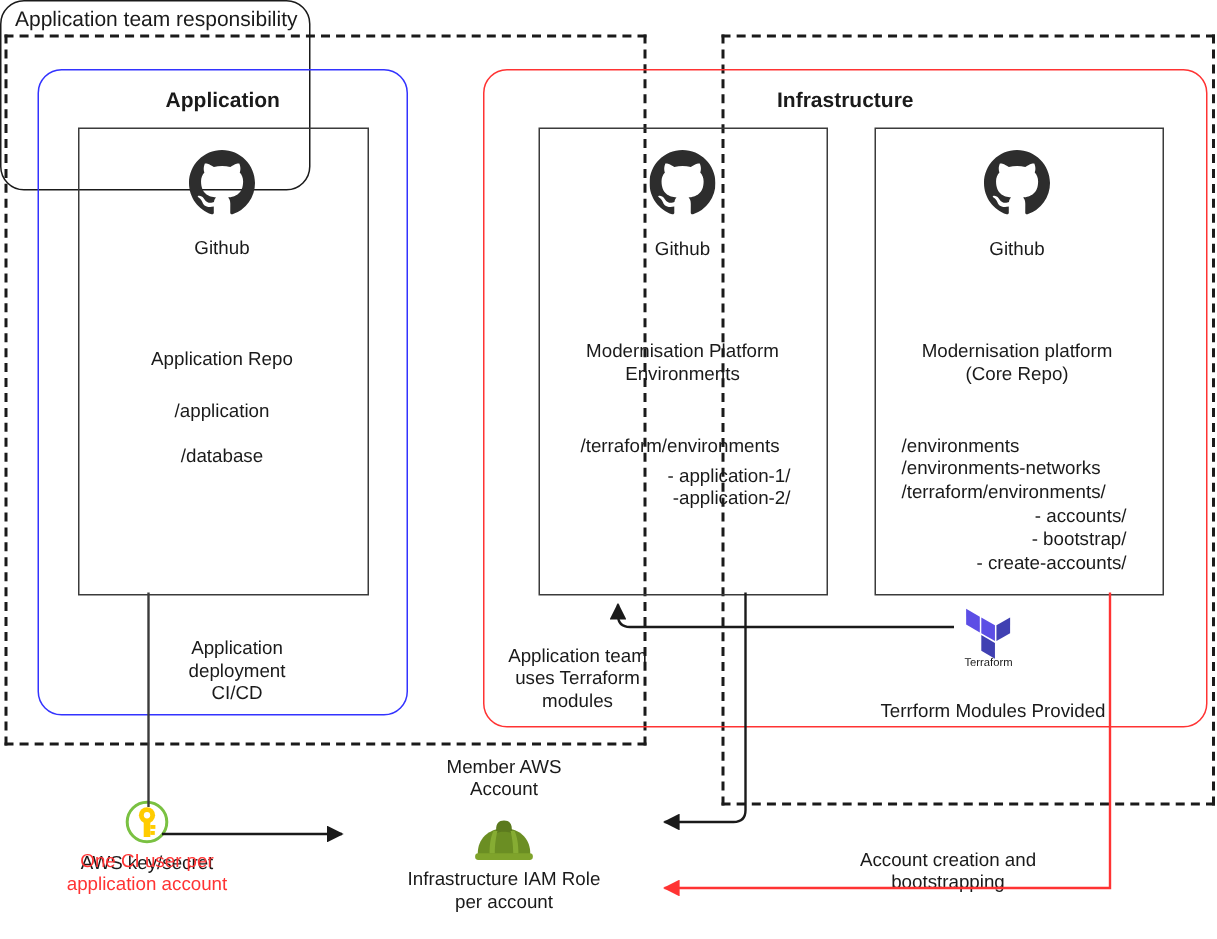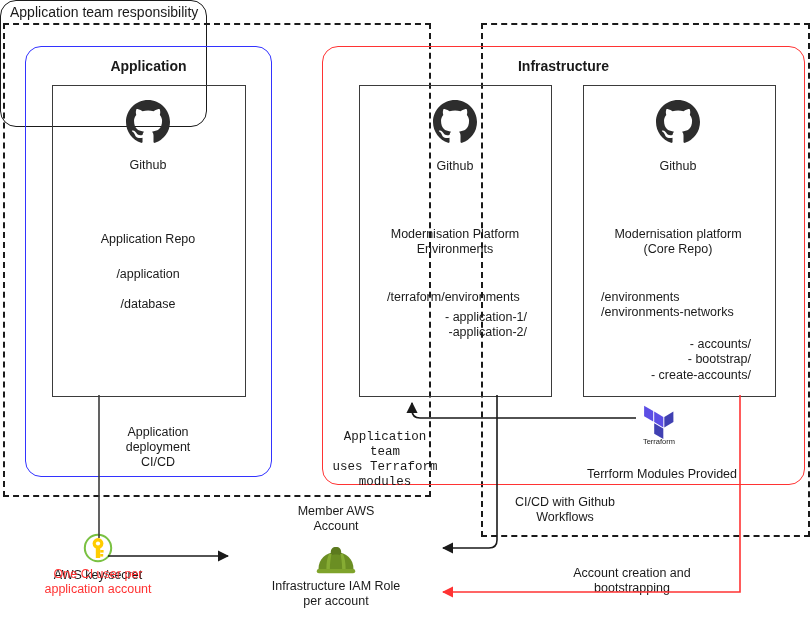--- a/index.html
+++ b/index.html
@@ -152,20 +152,21 @@
         3.95.29.25.54.73.54 1.48 0 1.07-.01 1.93-.01 2.2 0 .21.15.46.55.38A8.013 8.013 0 0 0 16 8c0-4.42-3.58-8-8-8z"></path>
     </svg>
   </div>
   <div class="txt" style="left:626px; top:159px; width:104px;">Github</div>
 
   <div class="txt" style="left:598px; top:227px; width:160px;">Modernisation platform
 (Core Repo)</div>
 
   <div class="txt bold txt-left" style="left:601px; top:290px; width:170px;">/environments</div>
   <div class="txt bold txt-left" style="left:601px; top:305px; width:170px;">/environments-networks</div>
+  <div class="txt bold txt-left" style="left:601px; top:321px; width:170px;">/terraform/environments/</div>
   <div class="txt bold txt-right" style="left:596px; top:337px; width:155px;">- accounts/</div>
   <div class="txt bold txt-right" style="left:596px; top:352px; width:155px;">- bootstrap/</div>
   <div class="txt bold txt-right" style="left:596px; top:368px; width:155px;">- create-accounts/</div>
 
   <div class="icon-wrap" style="left:640px; top:404px; width:38px; height:36px;">
     <svg viewBox="0 0 36 38" width="38" height="38" aria-hidden="true">
       <polygon fill="#5c4ee5" points="13.2,7.6 22.3,12.9 22.3,23.4 13.2,18.1"></polygon>
       <polygon fill="#4040b2" points="23.3,12.9 32.4,7.6 32.4,18.1 23.3,23.4"></polygon>
       <polygon fill="#5c4ee5" points="3.1,1.8 12.2,7.1 12.2,17.6 3.1,12.3"></polygon>
       <polygon fill="#4040b2" points="13.2,19.3 22.3,24.6 22.3,35.1 13.2,29.8"></polygon>
@@ -206,26 +207,24 @@
 
   <div class="txt" style="left:28px; top:568px; width:140px;">AWS key/secret</div>
 
   <div class="txt red-text" style="left:28px; top:567px; width:140px;">One CI user per
 application account</div>
 
   <div class="txt" style="left:104px; top:425px; width:108px;">Application
 deployment
 CI/CD</div>
 
-  <div class="txt" style="left:330px; top:430px; width:110px;font-family:Liberation Mono, monospace;">Application team
+  <div class="txt" style="left:330px; top:430px; width:110px;">Application team
 uses Terraform
 modules</div>
 
-  <div class="txt" style="left:494px; top:495px; width:142px;">CI/CD with Github
-Workflows</div>
 
   <div class="txt" style="left:556px; top:566px; width:152px;">Account creation and
 bootstrapping</div>
 
   <svg class="overlay">
     <defs>
       <marker id="arrow-black" viewBox="0 0 10 10" refX="9" refY="5" markerWidth="7" markerHeight="7" orient="auto-start-reverse">
         <path d="M 0 0 L 10 5 L 0 10 z" fill="#1a1a1a"></path>
       </marker>
       <marker id="arrow-red" viewBox="0 0 10 10" refX="9" refY="5" markerWidth="7" markerHeight="7" orient="auto-start-reverse">

